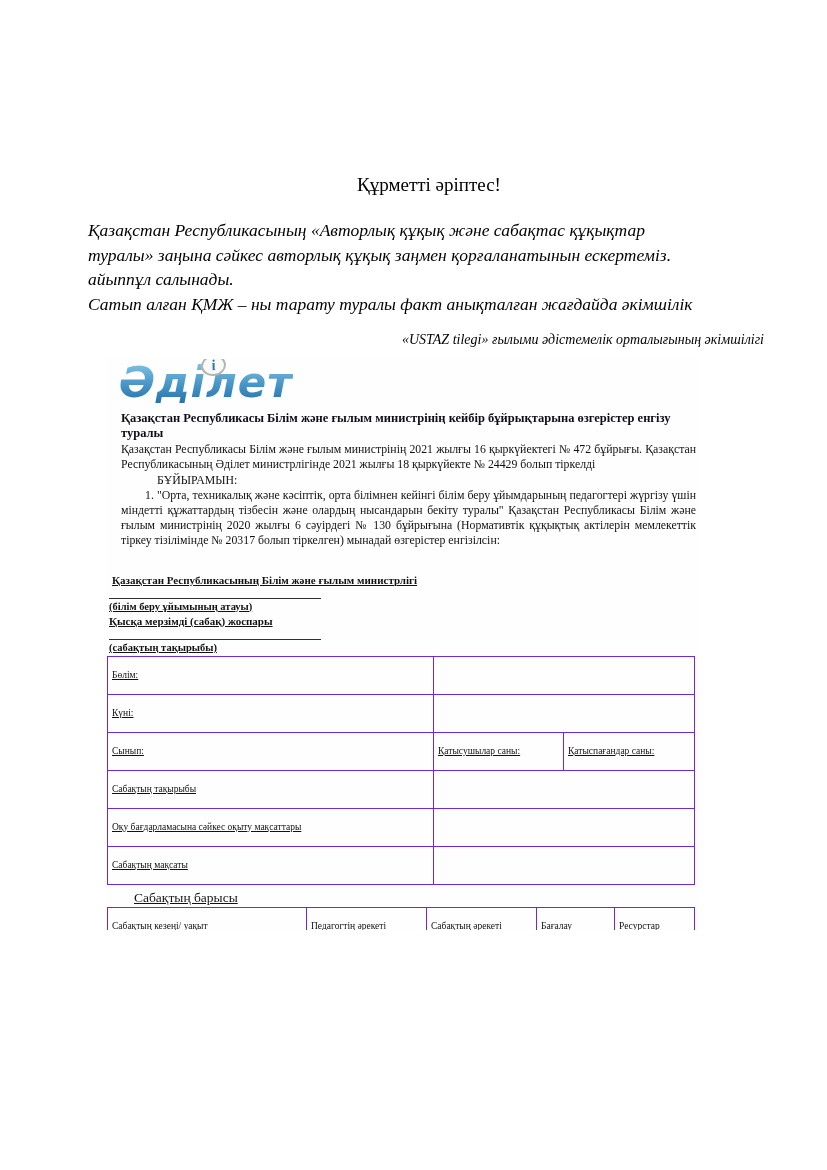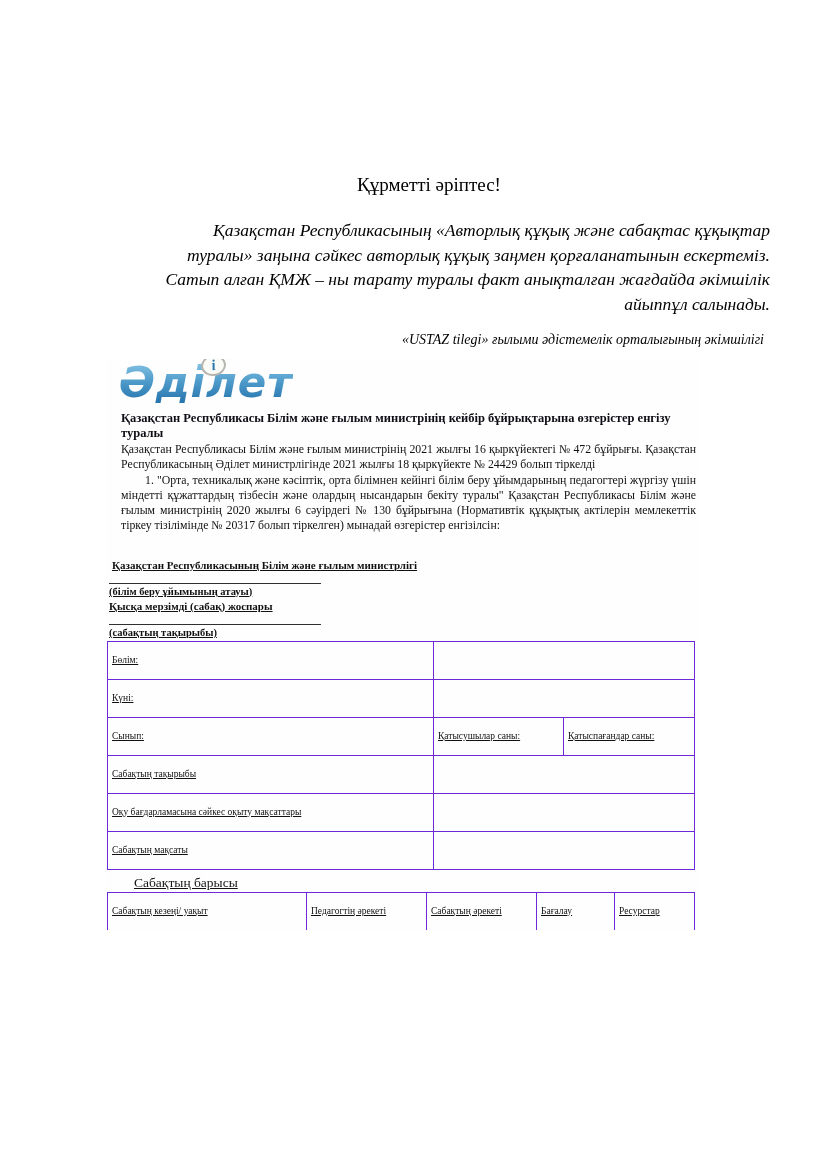--- a/index.html
+++ b/index.html
@@ -18,21 +18,20 @@
   .letter-title {
     text-align: center;
     font-size: 19px;
     font-weight: 400;
     margin: 0 0 22px 0;
   }
   .notice-line {
     font-size: 17.5px;
     font-style: italic;
     line-height: 24.5px;
-    text-align: right;
   }
   .signature {
     margin-top: 16px;
     font-size: 14px;
     font-style: italic;
     text-align: right;
     padding-right: 6px;
   }
 
   
@@ -143,37 +142,38 @@
 </head>
 <body>
 
 <div class="page">
 
   <div class="letter">
     <div class="letter-title">Құрметті әріптес!</div>
     <div>
       <div class="notice-line">Қазақстан Республикасының «Авторлық құқық және сабақтас құқықтар</div>
       <div class="notice-line">туралы» заңына сәйкес авторлық құқық заңмен қорғаланатынын ескертеміз.</div>
+      <div class="notice-line">айыппұл салынады.</div>
       <div class="notice-line">Сатып алған ҚМЖ – ны тарату туралы факт анықталған жағдайда әкімшілік</div>
-      <div class="notice-line">айыппұл салынады.</div>
     </div>
     <div class="signature">«USTAZ tilegi» ғылыми әдістемелік орталығының әкімшілігі</div>
   </div>
 
   <div class="doc-image">
 
     <div class="logo">
       <span class="logo-text">Әділет</span>
       <span class="logo-badge">
         <span>i</span>
       </span>
     </div>
 
     <div class="doc-heading">Қазақстан Республикасы Білім және ғылым министрінің кейбір бұйрықтарына өзгерістер енгізу туралы</div>
     <div class="doc-par">Қазақстан Республикасы Білім және ғылым министрінің 2021 жылғы 16 қыркүйектегі № 472 бұйрығы. Қазақстан Республикасының Әділет министрлігінде 2021 жылғы 18 қыркүйекте № 24429 болып тіркелді</div>
+    <div class="doc-resolve">БҰЙЫРАМЫН:</div>
     <div class="doc-point">1. "Орта, техникалық және кәсіптік, орта білімнен кейінгі білім беру ұйымдарының педагогтері жүргізу үшін міндетті құжаттардың тізбесін және олардың нысандарын бекіту туралы" Қазақстан Республикасы Білім және ғылым министрінің 2020 жылғы 6 сәуірдегі № 130 бұйрығына (Нормативтік құқықтық актілерін мемлекеттік тіркеу тізілімінде № 20317 болып тіркелген) мынадай өзгерістер енгізілсін:</div>
 
     <div class="form-section">
       <div class="form-ministry">Қазақстан Республикасының Білім және ғылым министрлігі</div>
       <div class="u-line"></div>
       <div class="form-caption">(білім беру ұйымының атауы)</div>
       <div class="form-plan-title">Қысқа мерзімді (сабақ) жоспары</div>
       <div class="u-line"></div>
       <div class="form-caption">(сабақтың тақырыбы)</div>
 

